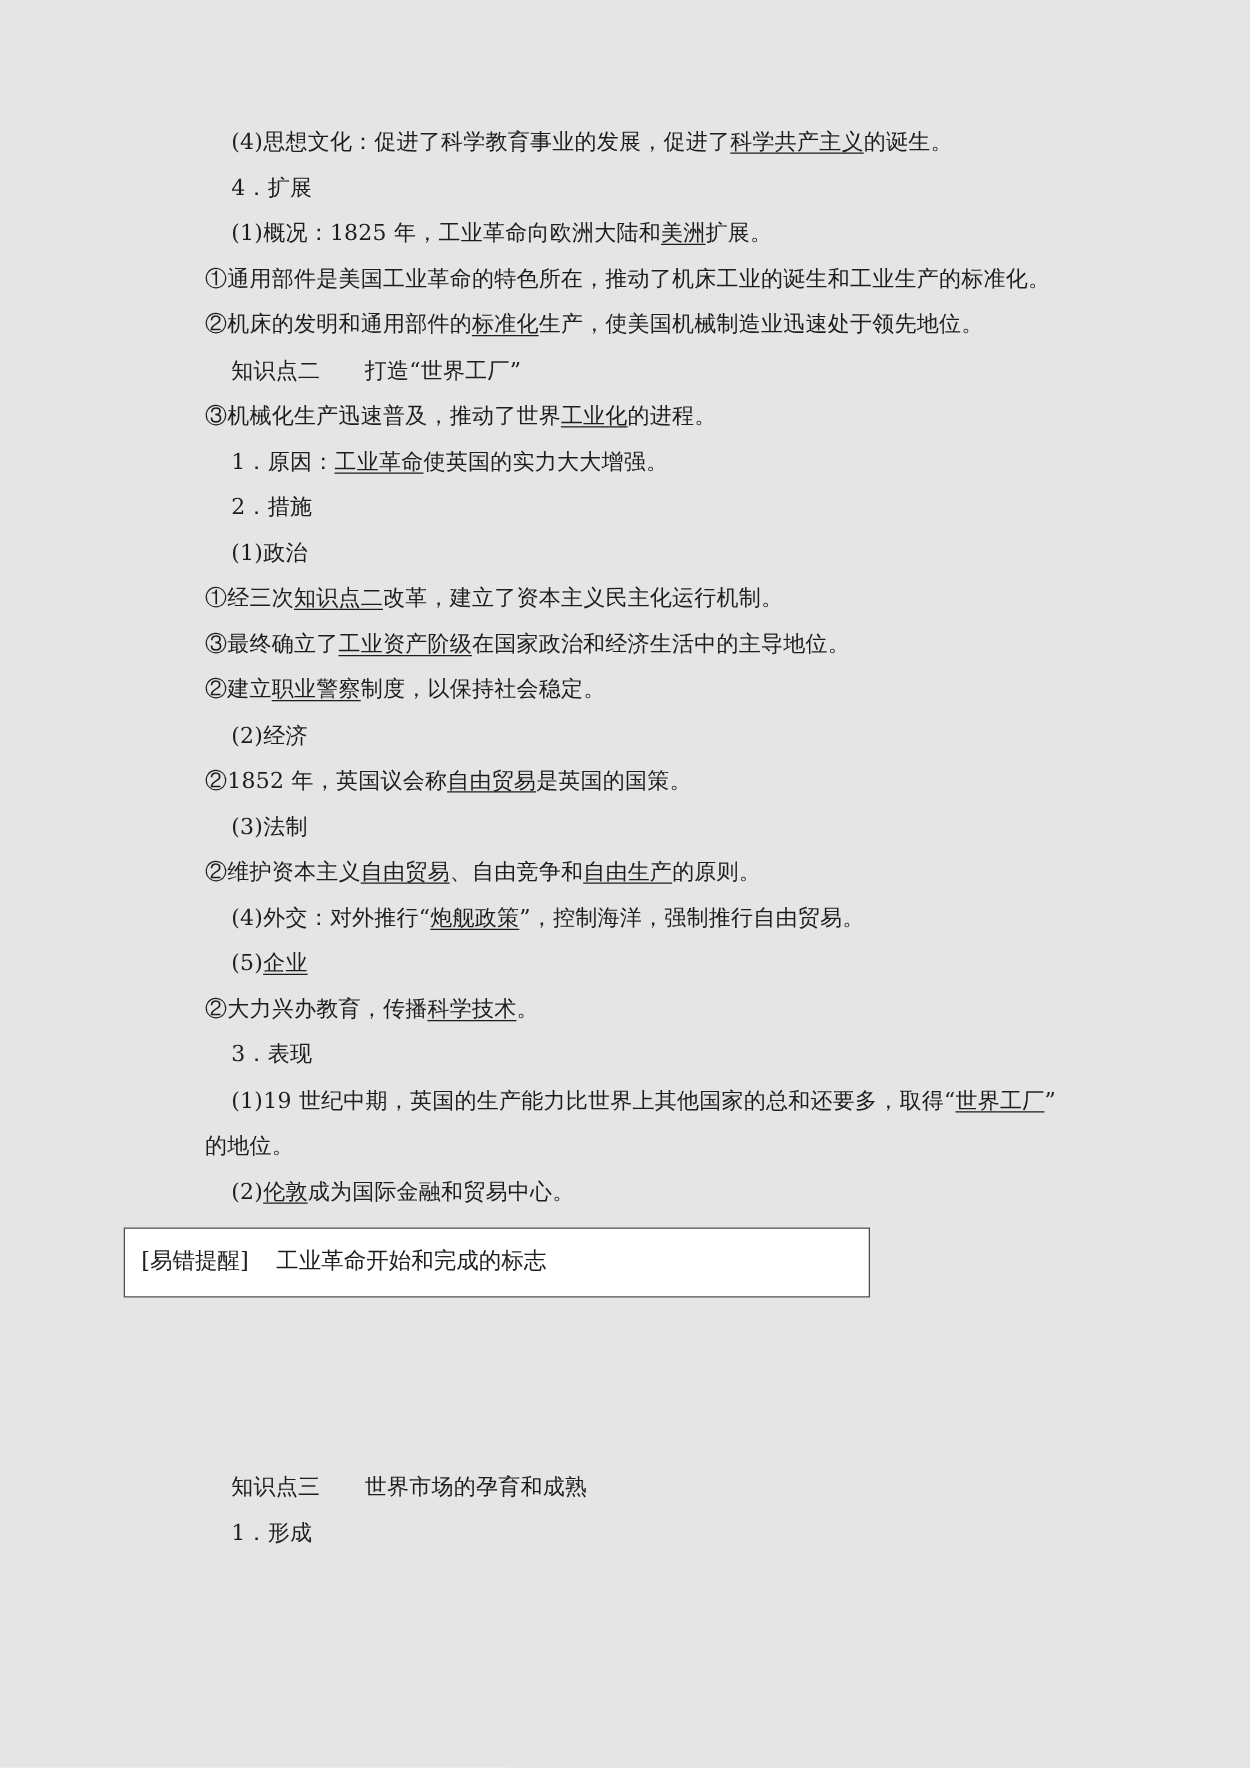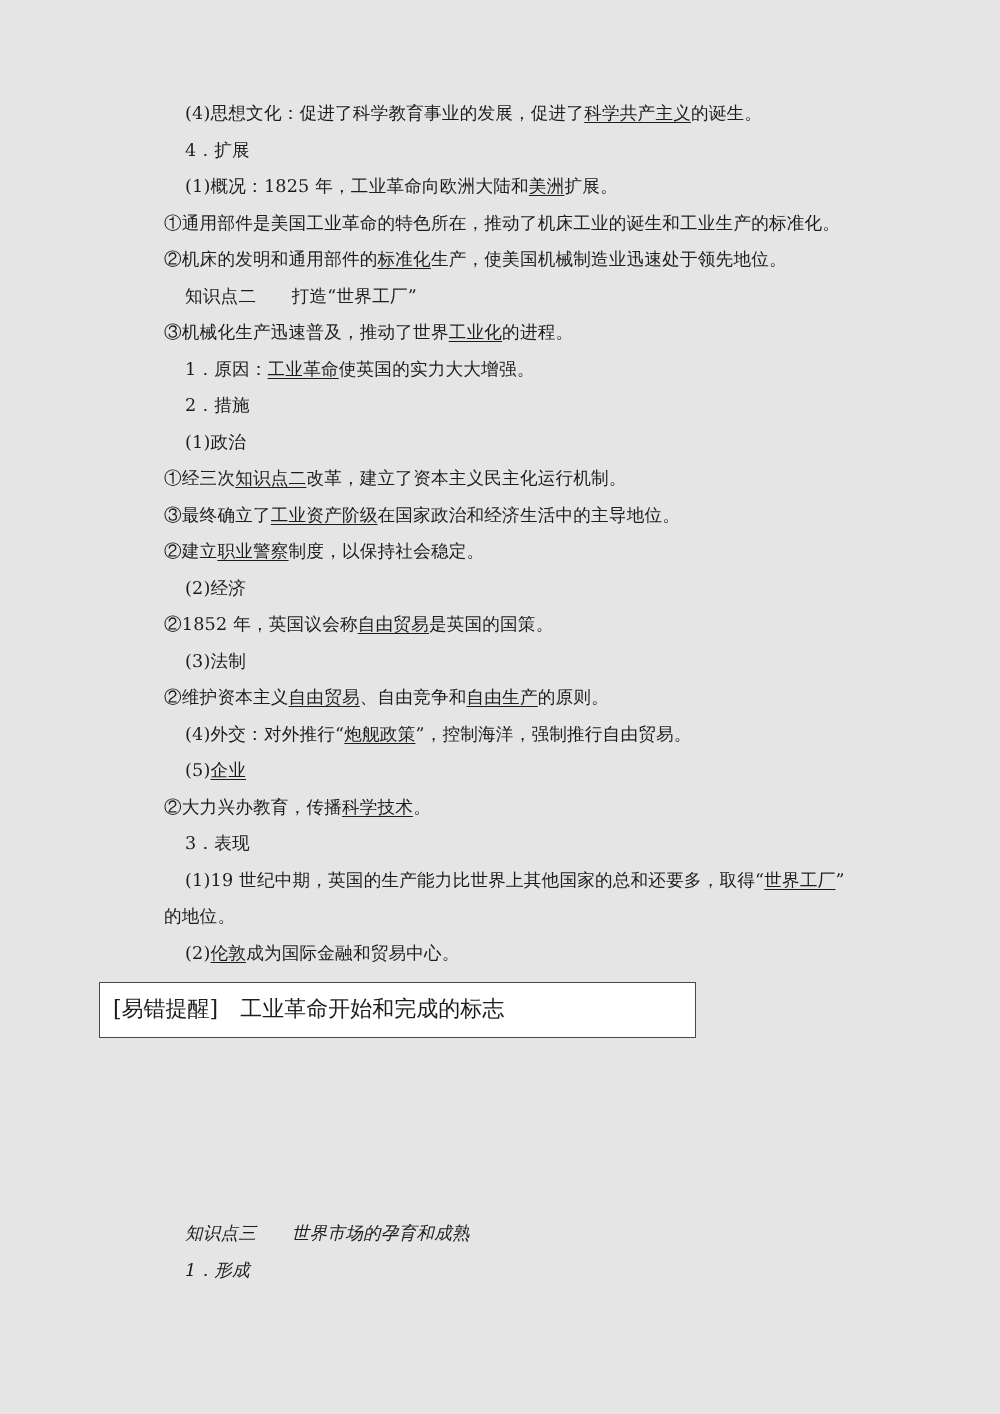--- a/index.html
+++ b/index.html
@@ -60,21 +60,21 @@
     position: absolute;
     left: 99px;
     top: 982px;
     width: 597px;
     border: 1.4px solid #4a4a4a;
     box-sizing: border-box;
     padding: 9px 13px 11px 13px;
     background: #ffffff;
   }
   #tipbox .tline {
-    font-size: 22px;
+    font-size: 18px;
     line-height: 33.5px;
     color: #1d1d1d;
     white-space: nowrap;
   }
   #tipbox .tline.wrap {
     white-space: normal;
   }
 </style>
 </head>
 <body>
@@ -108,19 +108,19 @@
       <div class="line indent-0"><span>的地位。</span></div>
       <div class="line indent-1"><span>(2)</span><span class="u">伦敦</span><span>成为国际金融和贸易中心。</span></div>
     </div>
 
   <div id="tipbox">
     <div class="tline">
       <span>[易错提醒]</span><span class="gap-md"></span><span>工业革命开始和完成的标志</span>
     </div>
   </div>
 
-  <div id="footer" style="position:absolute; left:152px; top:1216px; width:700px;font-style:italic;">
+  <div id="footer" style="position:absolute; left:152px; top:1172px; width:700px;">
 
   <div class="line indent-3"><span>知识点三</span><span>　　</span><span>世界市场的孕育和成熟</span></div>
       <div class="line indent-2"><span>1．形成</span></div>
     </div>
 
 </div>
 
 </body></html>

